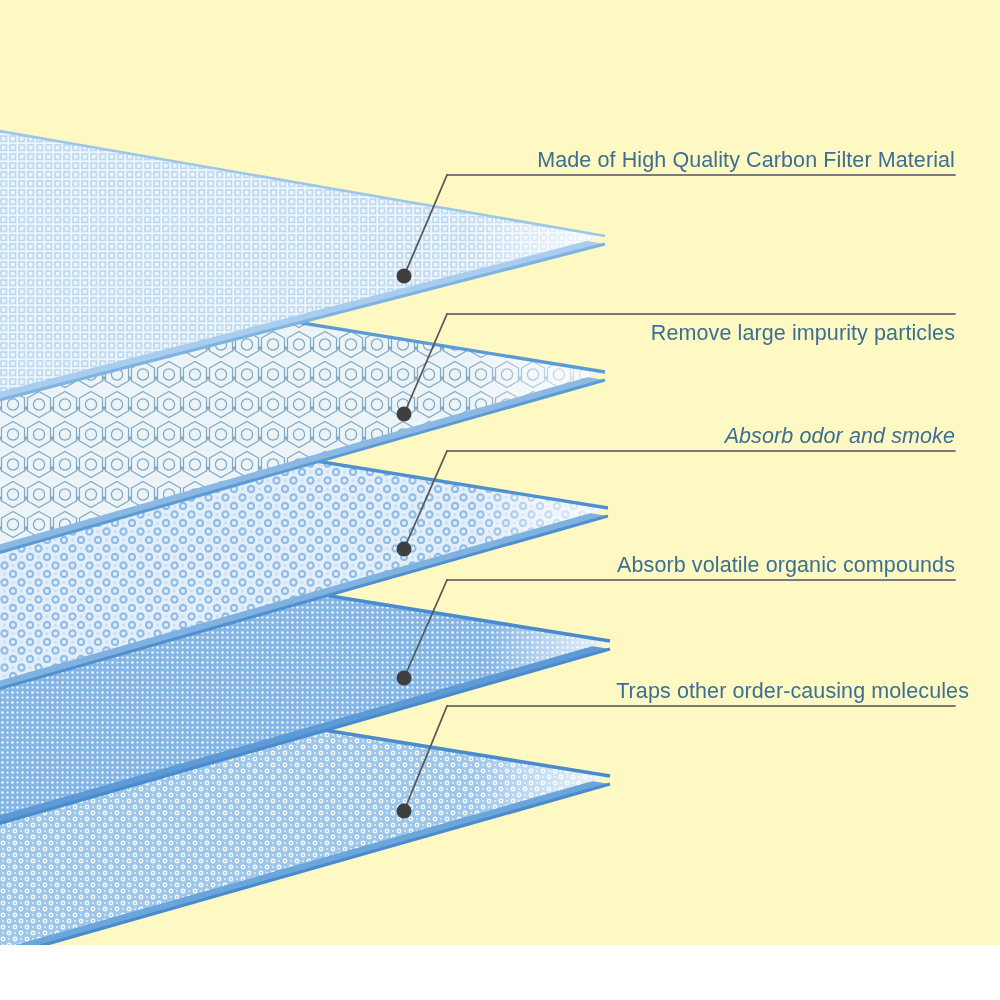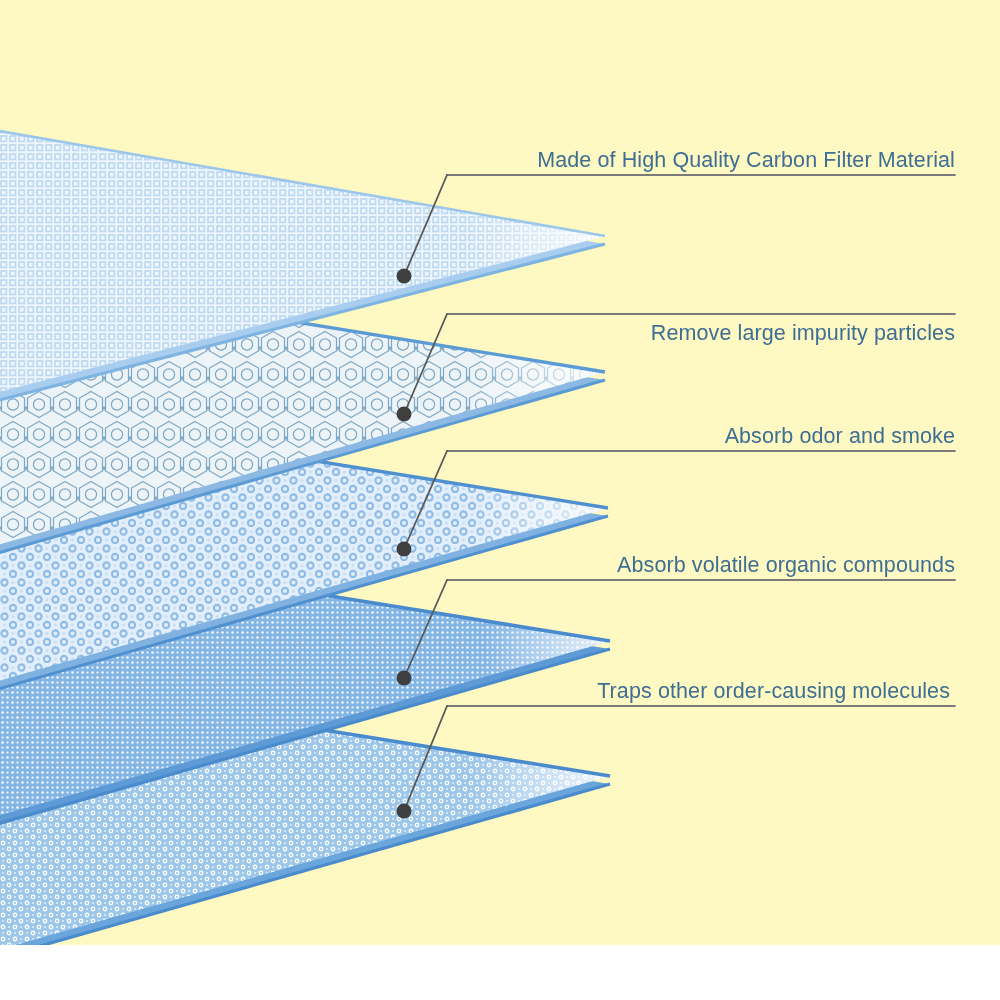--- a/index.html
+++ b/index.html
@@ -163,19 +163,19 @@
         <path d="M 447 706 L 404 811" stroke="#595959" stroke-width="1.8" fill="none"></path>
         <circle cx="404" cy="811" r="7.5" fill="#3f3f3f"></circle>
       </g>
     </g>
   </svg>
 
   <div class="callout-label" style="right:45px; top:150px;">Made of High Quality Carbon Filter Material</div>
 
   <div class="callout-label" style="right:45px; top:290px;margin-top:33px;">Remove large impurity particles</div>
 
-  <div class="callout-label" style="right:45px; top:426px;">Absorb odor and smoke</div>
+  <div class="callout-label" style="right:45px; top:426px;font-style:italic;">Absorb odor and smoke</div>
 
   <div class="callout-label" style="right:45px; top:555px;text-align:center;">Absorb volatile organic compounds</div>
 
-  <div class="callout-label" style="right:50px; top:681px;">Traps other order-causing molecules</div>
+  <div class="callout-label" style="right:31px; top:681px;">Traps other order-causing molecules</div>
 
 </div>
 
 </body></html>

